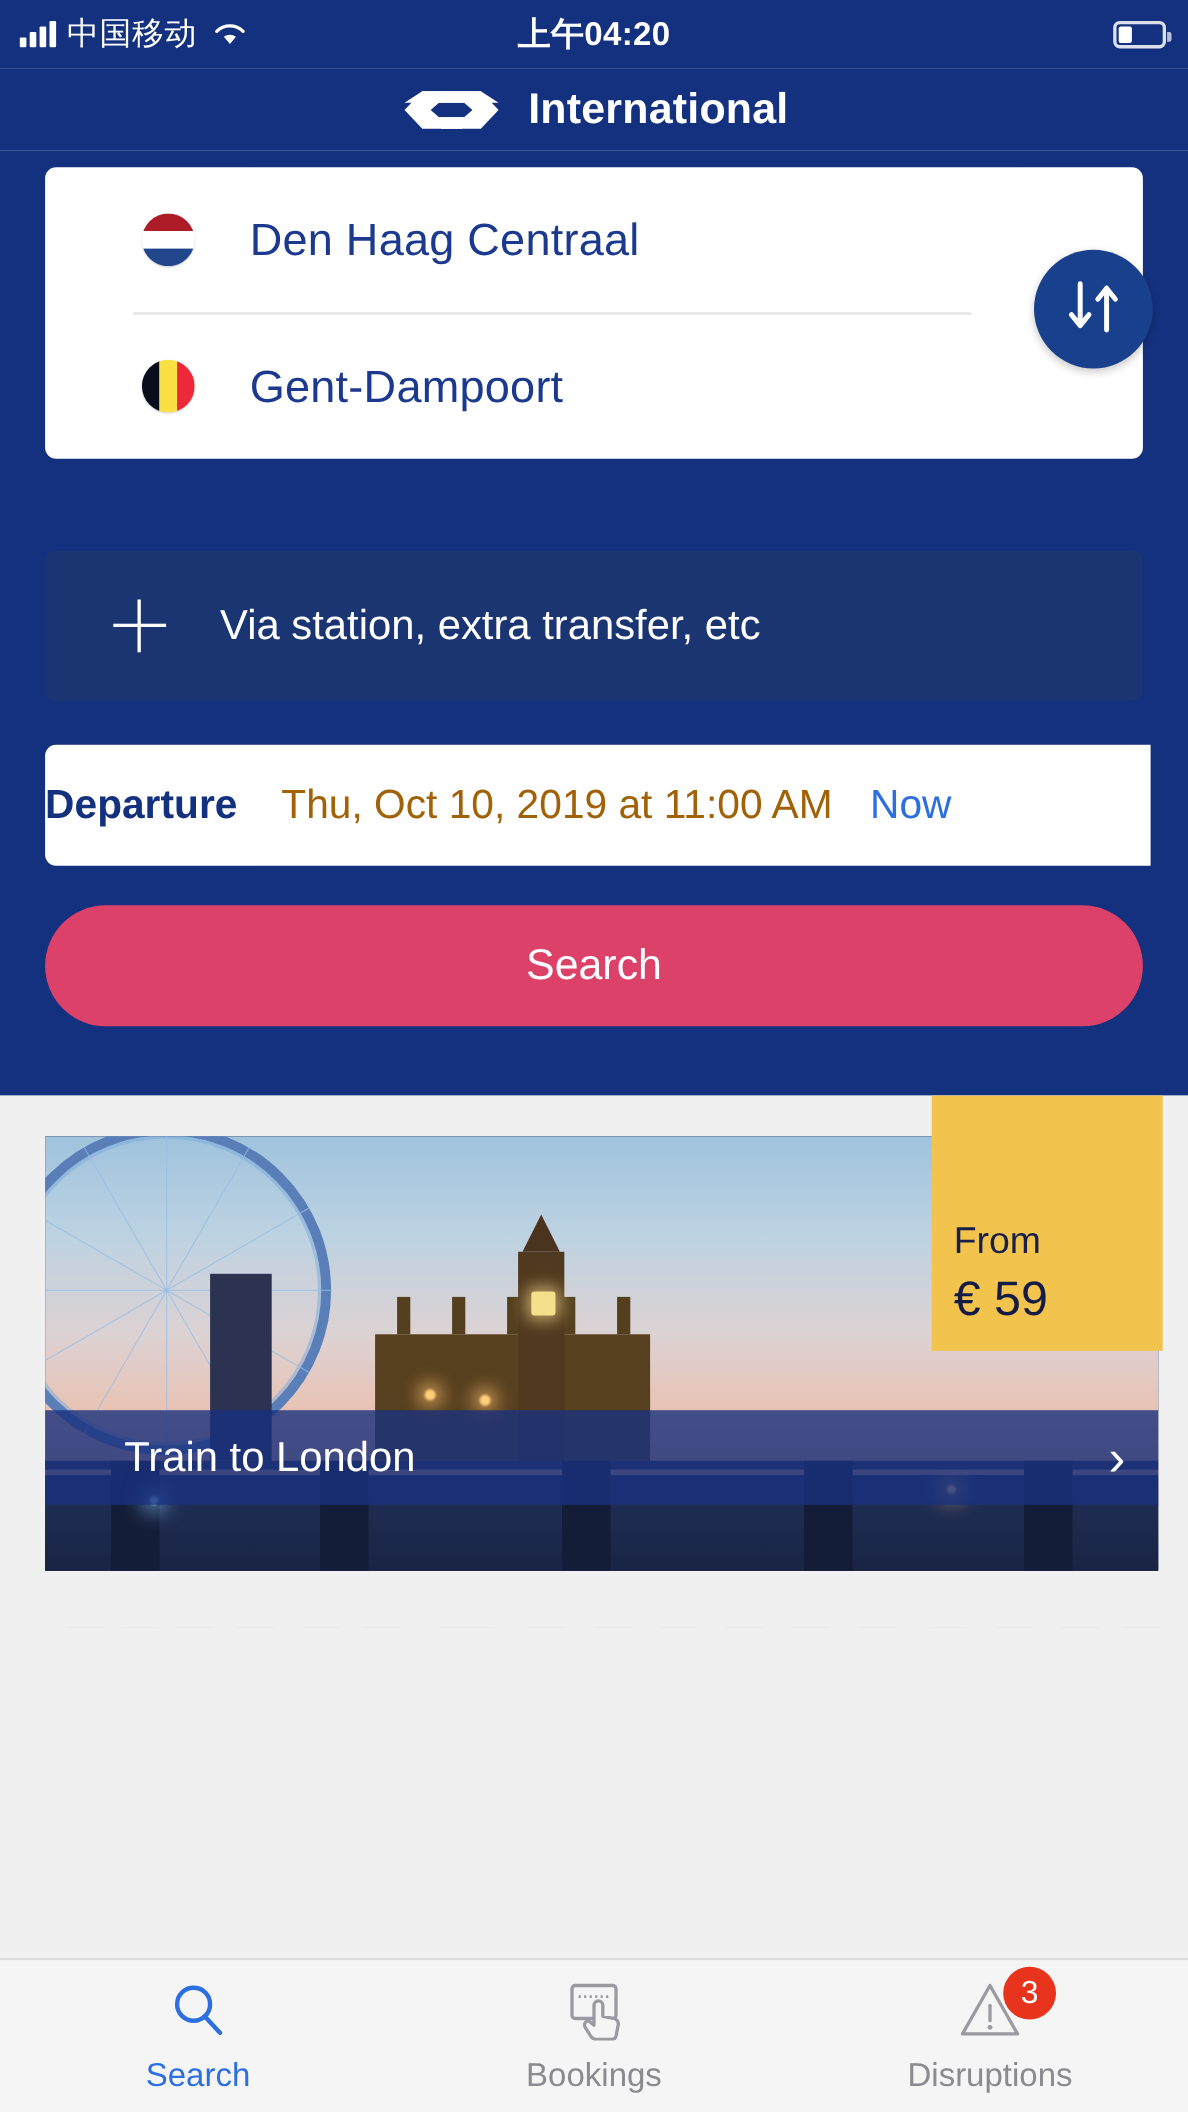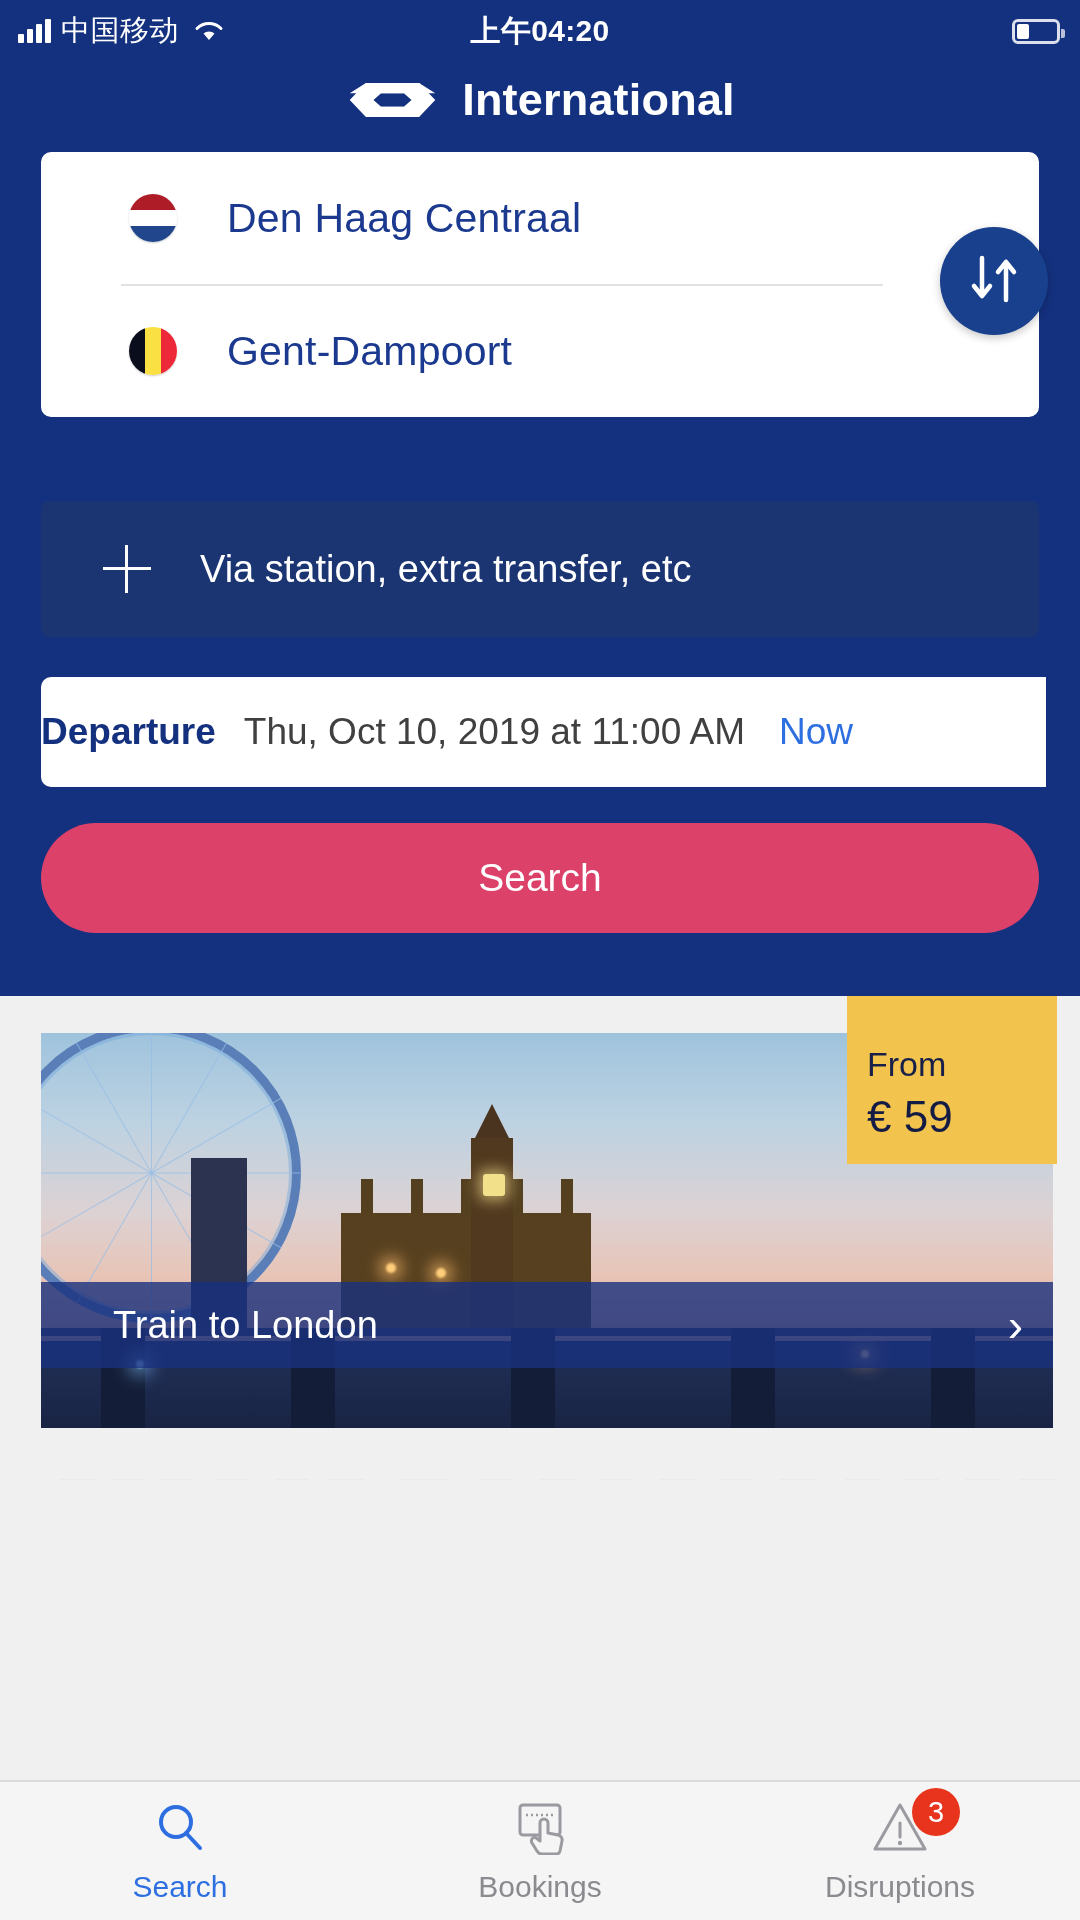--- a/index.html
+++ b/index.html
@@ -43,21 +43,21 @@
     background:#fff; border-radius:2px;
   }
 
   
   .navbar{
     position:absolute; top:62px; left:0; width:1080px; height:75px;
     background:#14317f;
     display:flex; align-items:center; justify-content:center; gap:22px;
   }
   .ns-logo{ width:95px; height:42px; }
-  .nav-title{ color:#fff; font-size:45px; font-weight:700; letter-spacing:.2px; }
+  .nav-title{ color:#fff; font-size:39px; font-weight:700; letter-spacing:.2px; }
 
   
   .search-panel{
     position:absolute; top:137px; left:0; width:1080px; height:859px;
     background:#14317f;
   }
 
   .stations-card{
     position:absolute; left:41px; top:15px; width:998px; height:265px;
     background:#fff; border-radius:10px;
@@ -110,21 +110,21 @@
   .plus::before{ left:0; top:22px; width:48px; height:3px; }
   .plus::after{ top:0; left:22px; height:48px; width:3px; }
   .via-text{ margin-left:49px; font-size:38px; color:#fff; }
 
   .departure-card{
     position:absolute; left:41px; top:540px; width:1005px; height:110px;
     background:#fff; border-radius:10px 0 0 10px;
     display:flex; align-items:center;
   }
   .dep-label{ font-size:37px; font-weight:700; color:#14317f; }
-  .dep-value{ margin-left:28px; font-size:37px; color:#404040; }
+  .dep-value{ margin-left:40px; font-size:37px; color:#a16207; }
   .dep-now{ margin-left:34px; font-size:37px; color:#2d6fe0; }
 
   .search-btn{
     position:absolute; left:41px; top:686px; width:998px; height:110px;
     background:#dc4169; border-radius:55px;
     display:flex; align-items:center; justify-content:center;
     color:#fff; font-size:39px;
   }
 
   
@@ -178,21 +178,21 @@
     position:absolute; bottom:115px; width:12px; height:34px; background:#54401f;
   }
   .tower2{ position:absolute; left:150px; bottom:100px; width:56px; height:170px; background:#2c3350; }
   .bridge-deck{
     position:absolute; left:0; bottom:92px; width:100%; height:8px; background:#2a3356;
   }
   .pier{ position:absolute; bottom:0; width:44px; height:100px; background:#141d37; }
   .glow{ position:absolute; border-radius:50%; filter:blur(1px); }
 
   .price-badge{
-    position:absolute; right:23px; top:0px; width:210px; height:168px;
+    position:absolute; right:23px; top:0px; width:210px; height:232px;
     background:#f2c44d; z-index:3;
     padding:0 10px 0 20px;
     display:flex; flex-direction:column; justify-content:flex-end;
   }
   .price-from{ font-size:34px; color:#18204a; margin-bottom:8px; }
   .price-amt{ font-size:44px; color:#141b44; margin-bottom:22px; }
 
   .promo-caption{
     position:absolute; left:0; bottom:60px; width:1012px; height:86px;
     background:rgba(25,49,126,.80); z-index:2;

